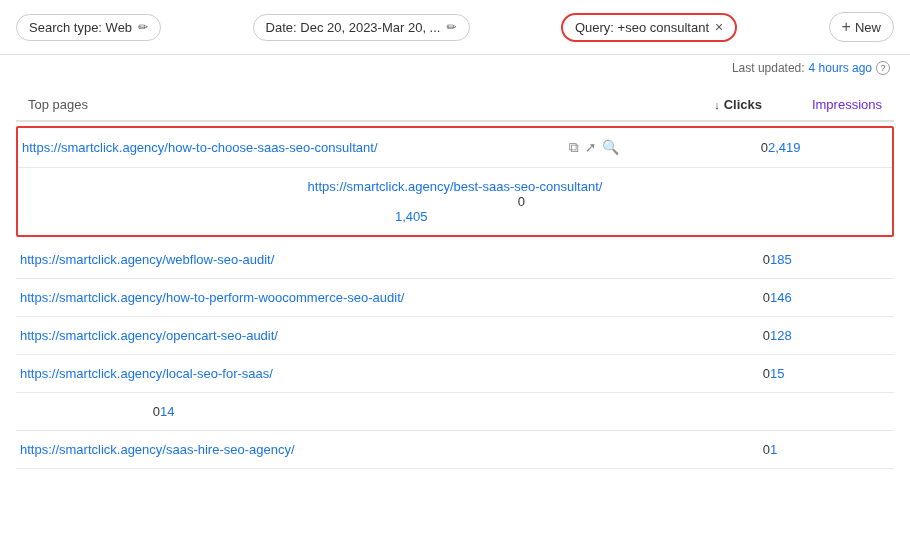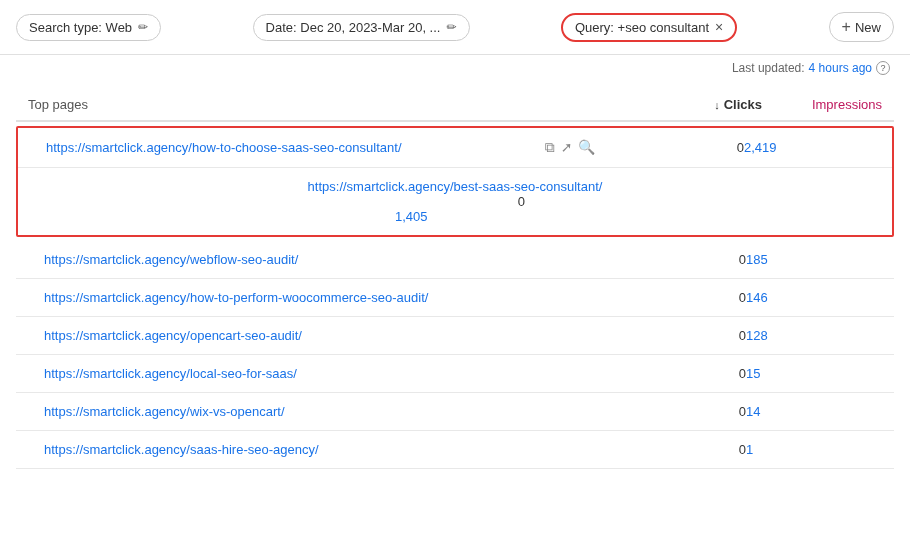--- a/index.html
+++ b/index.html
@@ -142,28 +142,28 @@
     }
 
     .col-clicks.active {
       color: #333;
       font-weight: 600;
     }
 
     .col-impressions {
       width: 120px;
       text-align: right;
-      color: #be185d;
+      color: #6d28d9;
       font-size: 13px;
     }
 
     .table-row {
       display: flex;
       align-items: center;
-      padding: 11px 28px;
+      padding: 11px 4px;
       border-bottom: 1px solid #e8e8e8;
       cursor: pointer;
     }
 
     .row-url {
       flex: 1;
       color: #1a73e8;
       font-size: 13px;
       text-decoration: none;
     }
@@ -288,21 +288,20 @@
       <div class="row-impressions">128</div>
     </div>
 
     <div class="table-row">
       <span class="row-url">https://smartclick.agency/local-seo-for-saas/</span>
       <div class="row-clicks">0</div>
       <div class="row-impressions">15</div>
     </div>
 
     <div class="table-row">
-      <span class="row-url">https://smartclick.agency/wix-vs-opencart/</span>
       <div class="row-clicks">0</div>
       <div class="row-impressions">14</div>
     </div>
 
     <div class="table-row">
       <span class="row-url">https://smartclick.agency/saas-hire-seo-agency/</span>
       <div class="row-clicks">0</div>
       <div class="row-impressions">1</div>
     </div>
 

